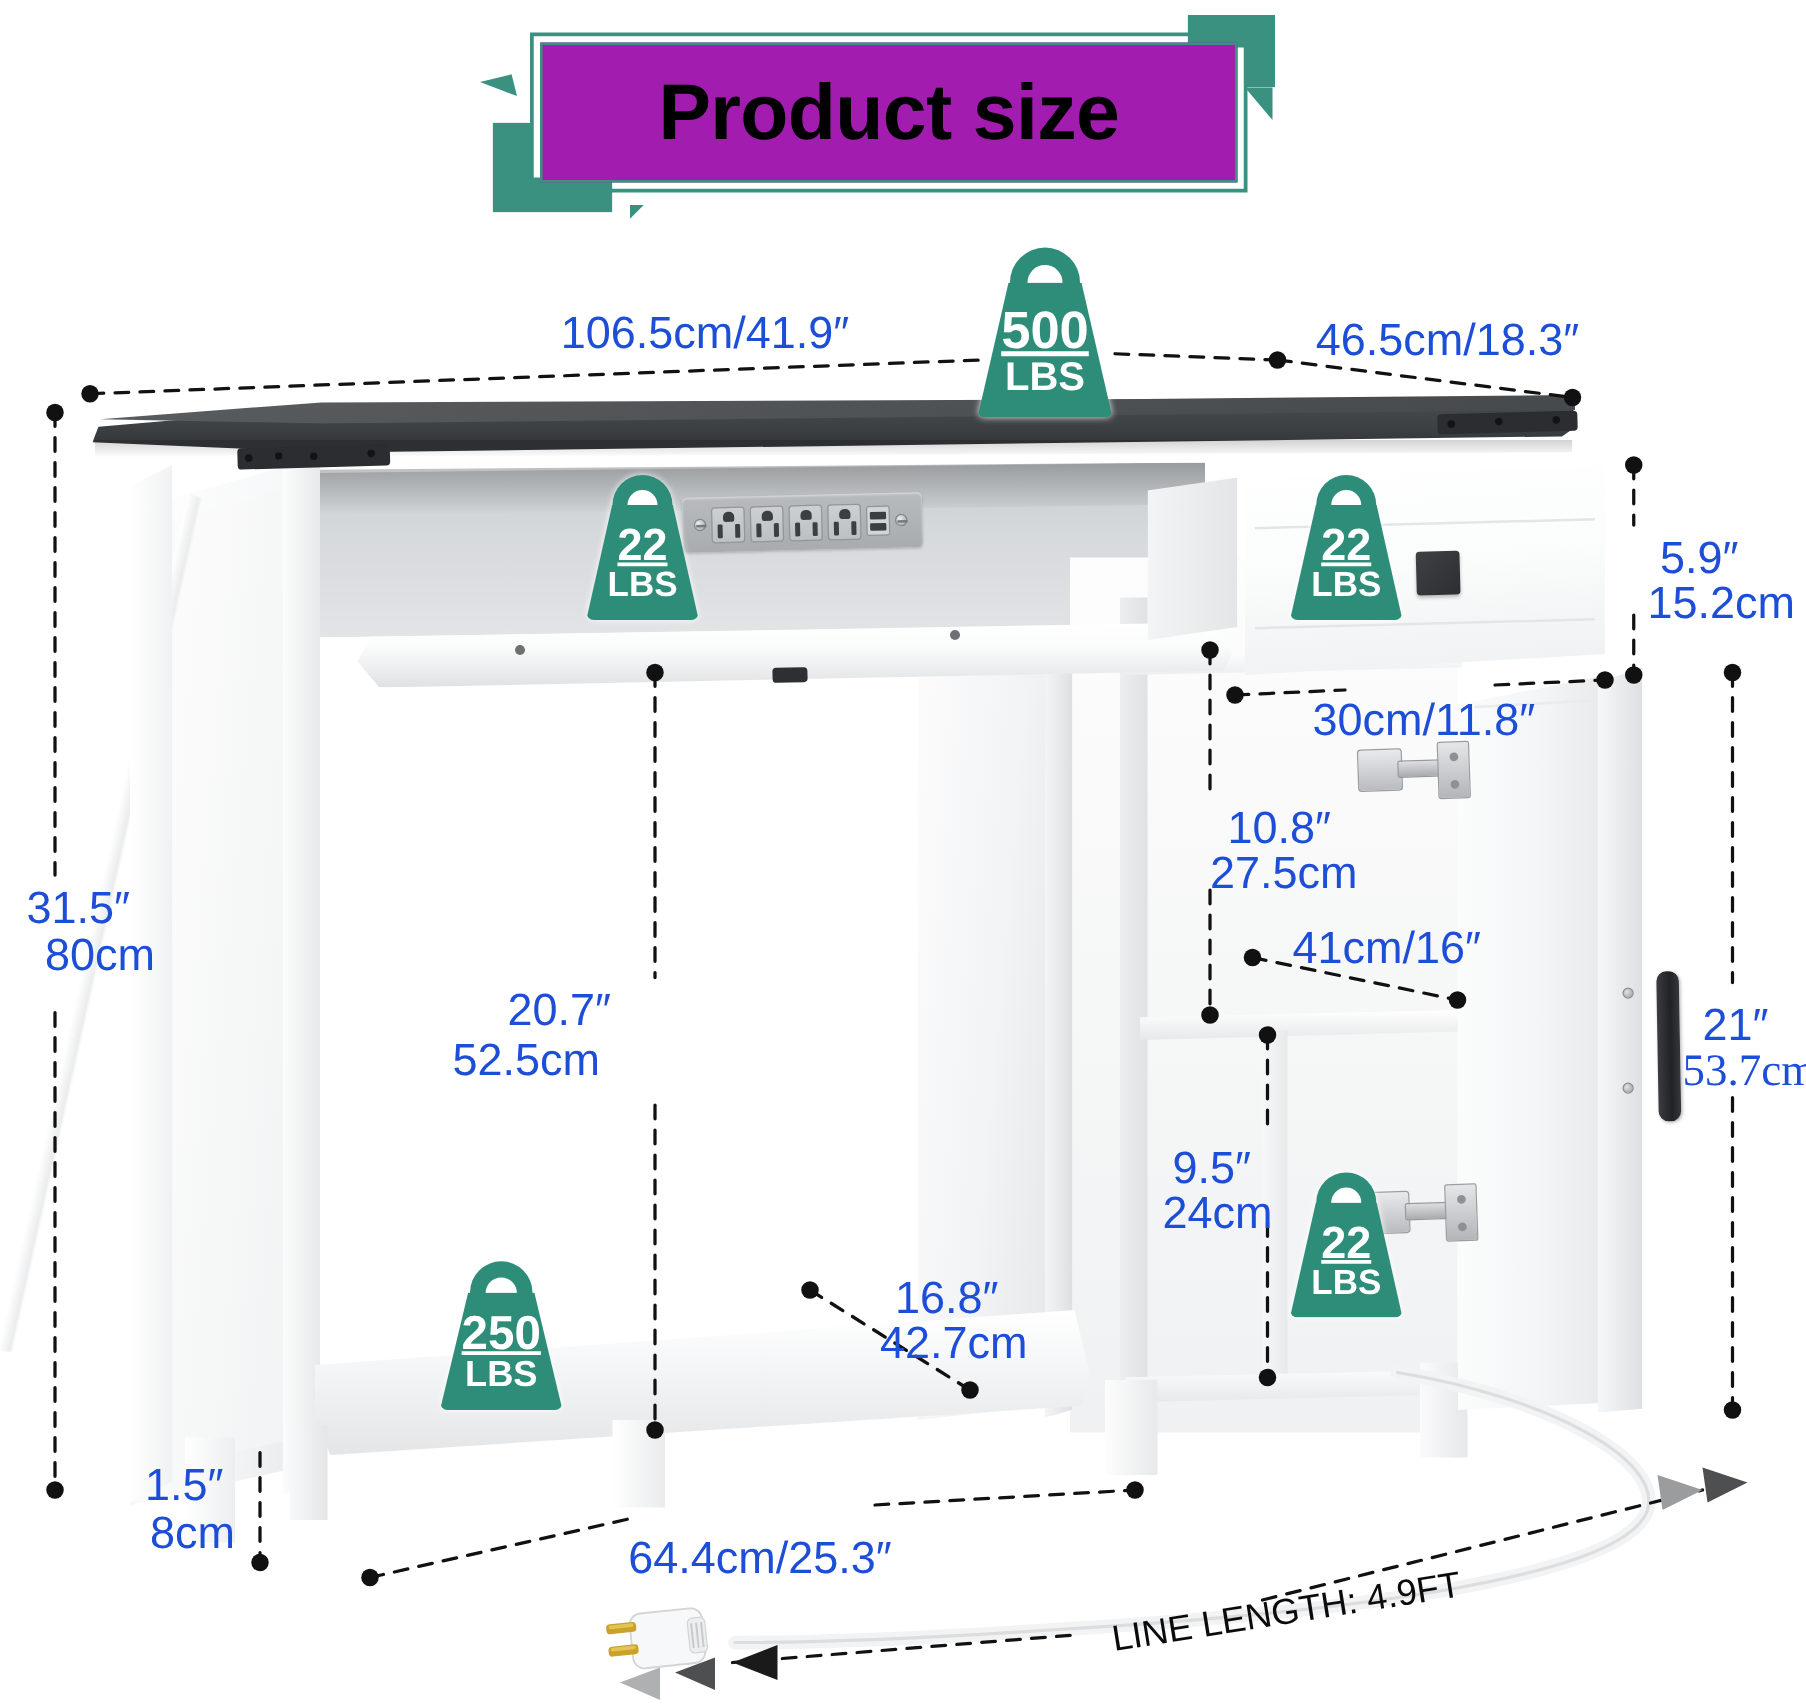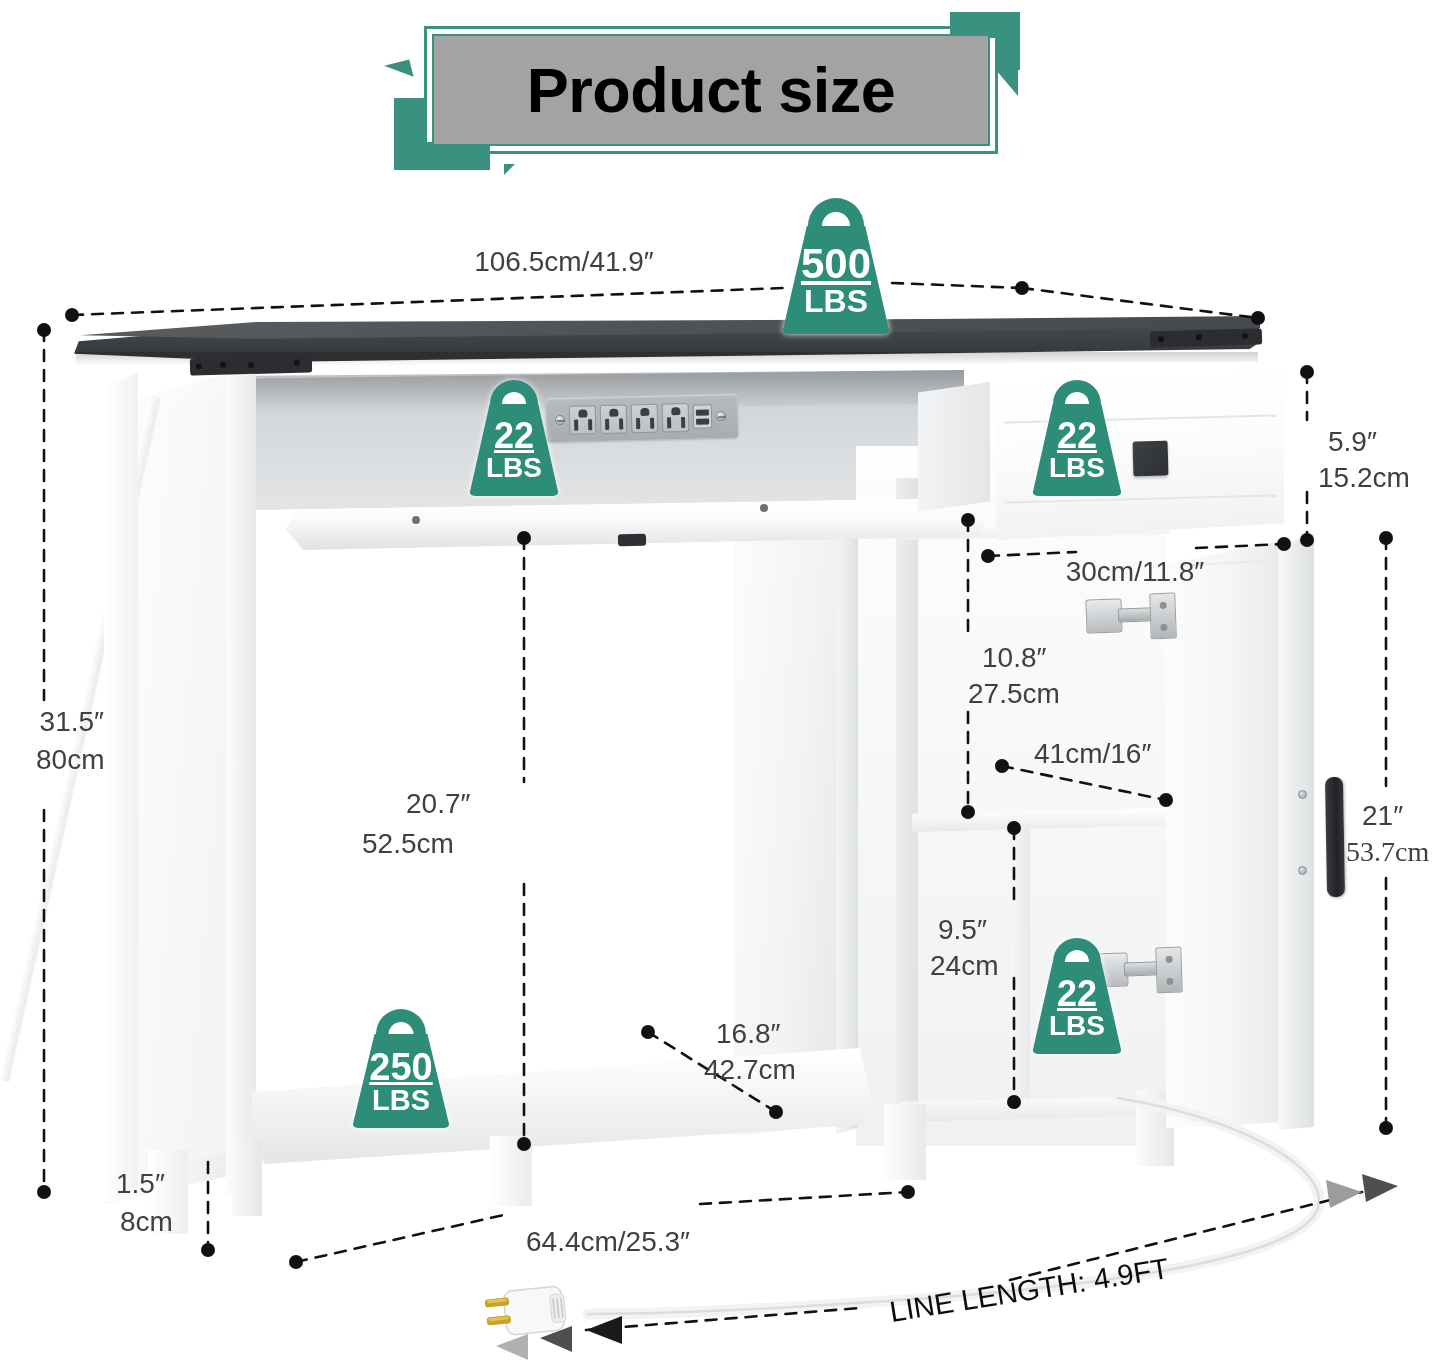--- a/index.html
+++ b/index.html
@@ -46,21 +46,21 @@
     right: 4px; top: 58px; width: 0; height: 0;
     border-right: 22px solid #3a9180;
     border-bottom: 26px solid transparent;
   }
   .banner-frame-outer {
     position: absolute; left: 38px; top: 14px; right: 24px; bottom: 30px;
     border: 3px solid #3a9180;
   }
   .banner-frame-inner {
     position: absolute; left: 5px; top: 5px; right: 5px; bottom: 5px;
-    border: 2px solid #3a9180; background: #a3a3a3;
+    border: 2px solid #3a9180; background: #a21caf;
     display:flex; align-items:center; justify-content:center;
   }
   .banner-title {
     font-size: 63px; font-weight: bold; color: #000; letter-spacing: -0.5px;
     line-height: 1; white-space: nowrap;
   }
 
   
   .furniture { position: absolute; left: 0; top: 0; width: 1445px; height: 1364px; }
 
@@ -322,21 +322,21 @@
   .foot-far-right {
     position: absolute; left: 1136px; top: 1090px; width: 38px; height: 76px;
     background: linear-gradient(90deg,#fbfbfc,#e5e7e9);
   }
 
   
   .cord { position:absolute; left:0; top:0; width:1445px; height:1364px; pointer-events:none; }
 
   
   .dim-label {
-    position: absolute; color:#404040; font-size: 28px; line-height: 1.12;
+    position: absolute; color:#1d4ed8; font-size: 36px; line-height: 1.12;
     white-space: pre-line; font-family: "Liberation Sans", sans-serif;
   }
   .dim-label.c { text-align:center; }
   .dim-label.r { text-align:right; }
 
   .lead { position:absolute; pointer-events:none; }
 
   
   .badge {
     position: absolute; color:#fff; text-align:center;
@@ -591,20 +591,21 @@
         <polygon points="586,1330 622,1316 622,1344" fill="#1a1a1a"></polygon>
         <polygon points="540,1338 572,1326 572,1352" fill="#4d4f51"></polygon>
         <polygon points="496,1346 528,1334 528,1360" fill="#aeb0b2"></polygon>
         <polygon points="1362,1192 1326,1180 1330,1208" fill="#9a9c9e"></polygon>
         <polygon points="1398,1186 1362,1174 1366,1202" fill="#4d4f51"></polygon>
       </g>
     </svg>
 
     <div class="dim-label c" style="left:414px; top:246px; width:300px;">106.5cm/41.9″</div>
 
+    <div class="dim-label c" style="left:1028px; top:252px; width:260px;">46.5cm/18.3″</div>
 
     <div class="dim-label r" style="left:0px; top:706px; width:104px;">31.5″</div>
     <div class="dim-label r" style="left:0px; top:744px; width:104px;padding-left:36px;">80cm</div>
 
     <div class="dim-label" style="left:1328px; top:426px;">5.9″</div>
     <div class="dim-label" style="left:1318px; top:462px;">15.2cm</div>
 
     <div class="dim-label c" style="left:1050px; top:556px; width:170px;">30cm/11.8″</div>
 
     <div class="dim-label" style="left:982px; top:642px;">10.8″</div>

